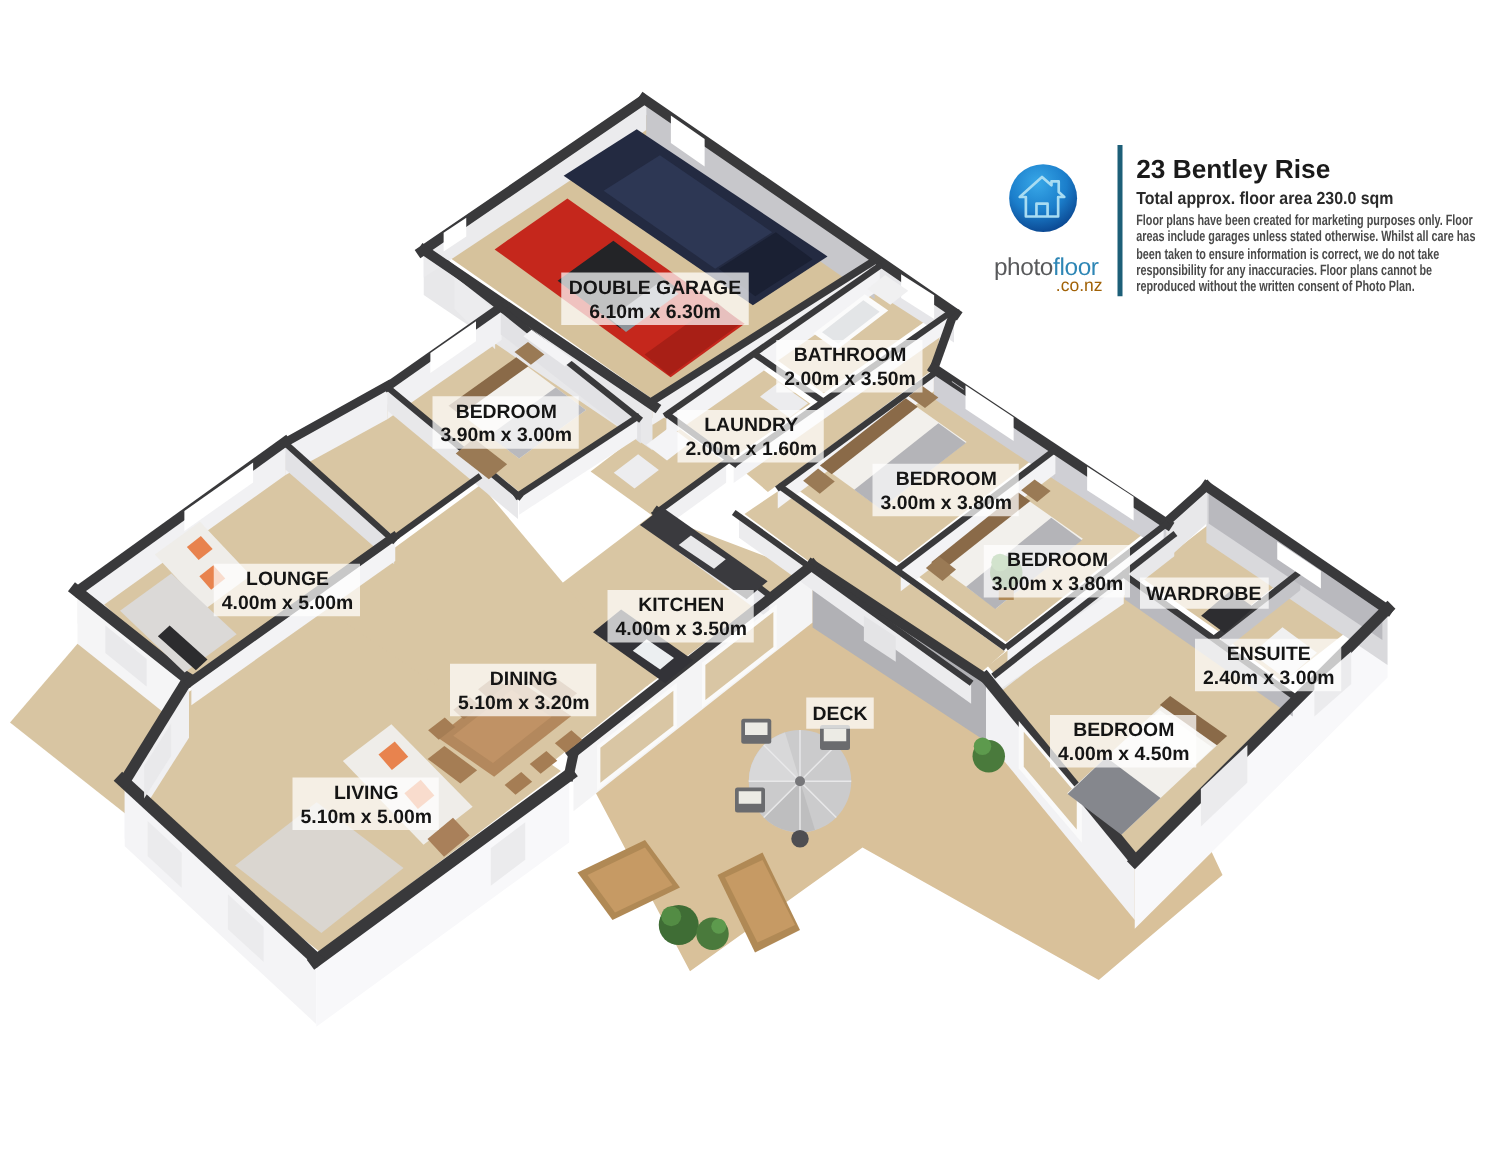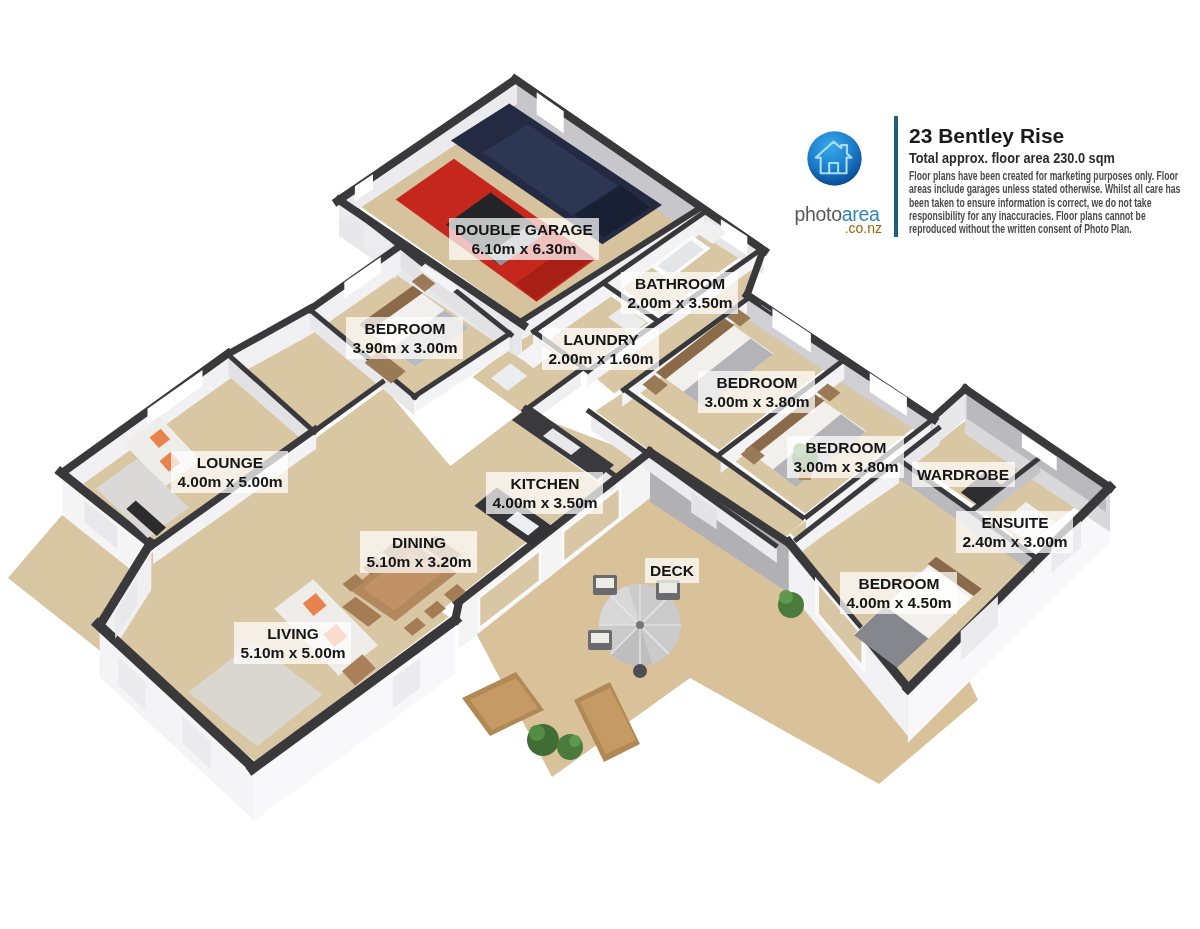--- a/index.html
+++ b/index.html
@@ -486,21 +486,21 @@
       <stop offset="0%" stop-color="#38a8e8"></stop>
       <stop offset="50%" stop-color="#1b7ecb"></stop>
       <stop offset="85%" stop-color="#0c4a94"></stop>
       <stop offset="100%" stop-color="#0a3468"></stop>
     </radialGradient>
   </defs>
   <circle cx="32" cy="32" r="30.5" fill="url(#blg)"></circle>
   <path d="M31 13 L11 31 L16.5 31 L16.5 48.5 L45.5 48.5 L45.5 31 L51 31 L46 26.5 L46 17 L39.5 17 L39.5 20.5 Z M26 48.5 L26 37 L36 37 L36 48.5" fill="none" stroke="#a8dcf2" stroke-width="2.4" stroke-linejoin="round" stroke-linecap="round"></path>
 </svg>
 
-<div class="logoword">photo<b>area</b></div>
+<div class="logoword">photo<b>floor</b></div>
 <div class="conz">.co.nz</div>
 
 <div class="vline"></div>
 
 <div class="hdr">
   <h1>23 Bentley Rise</h1>
   <h2>Total approx. floor area 230.0 sqm</h2>
   <p>Floor plans have been created for marketing purposes only. Floor<br>
 areas include garages unless stated otherwise. Whilst all care has<br>
 been taken to ensure information is correct, we do not take<br>

